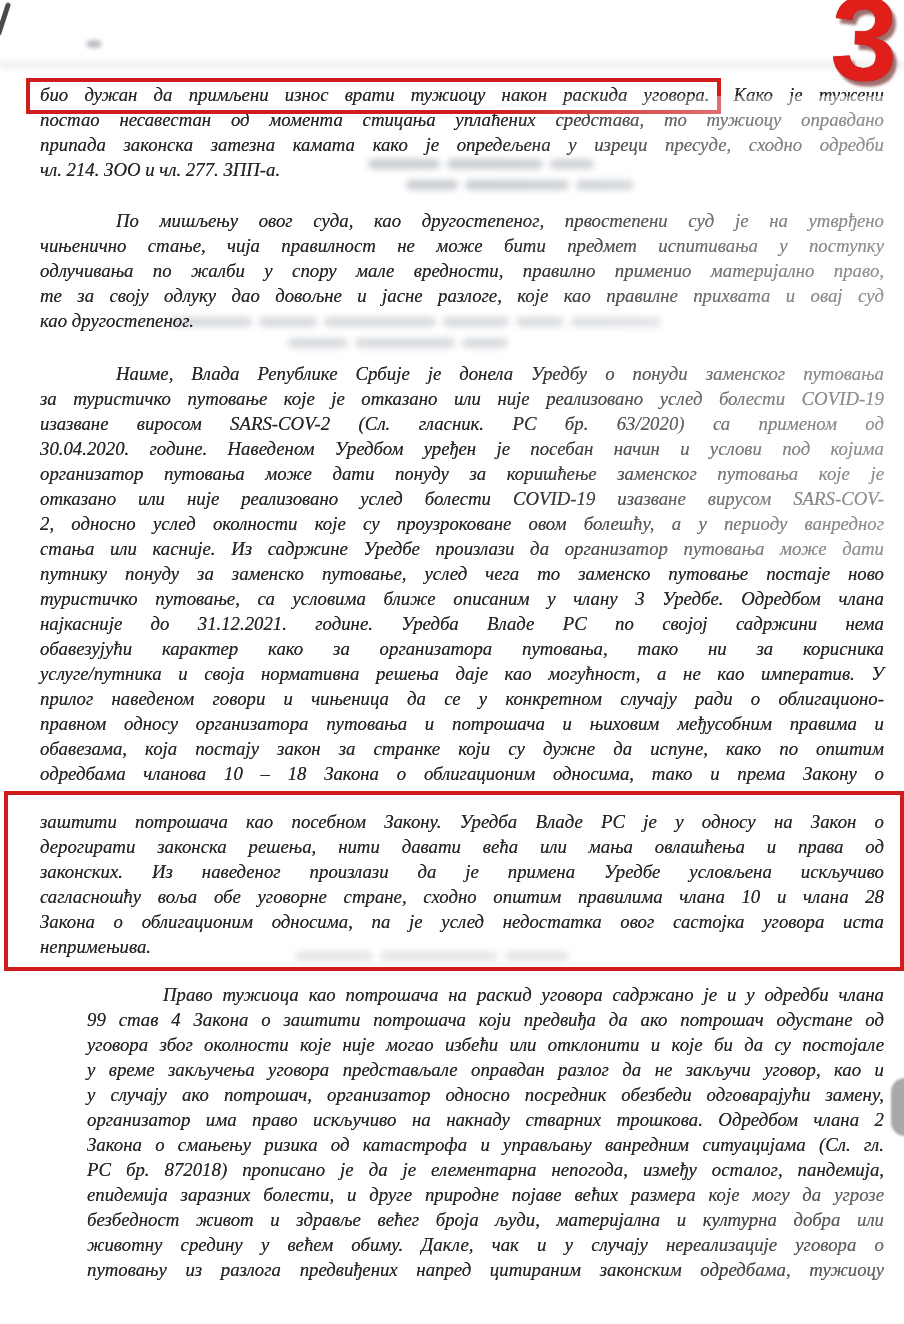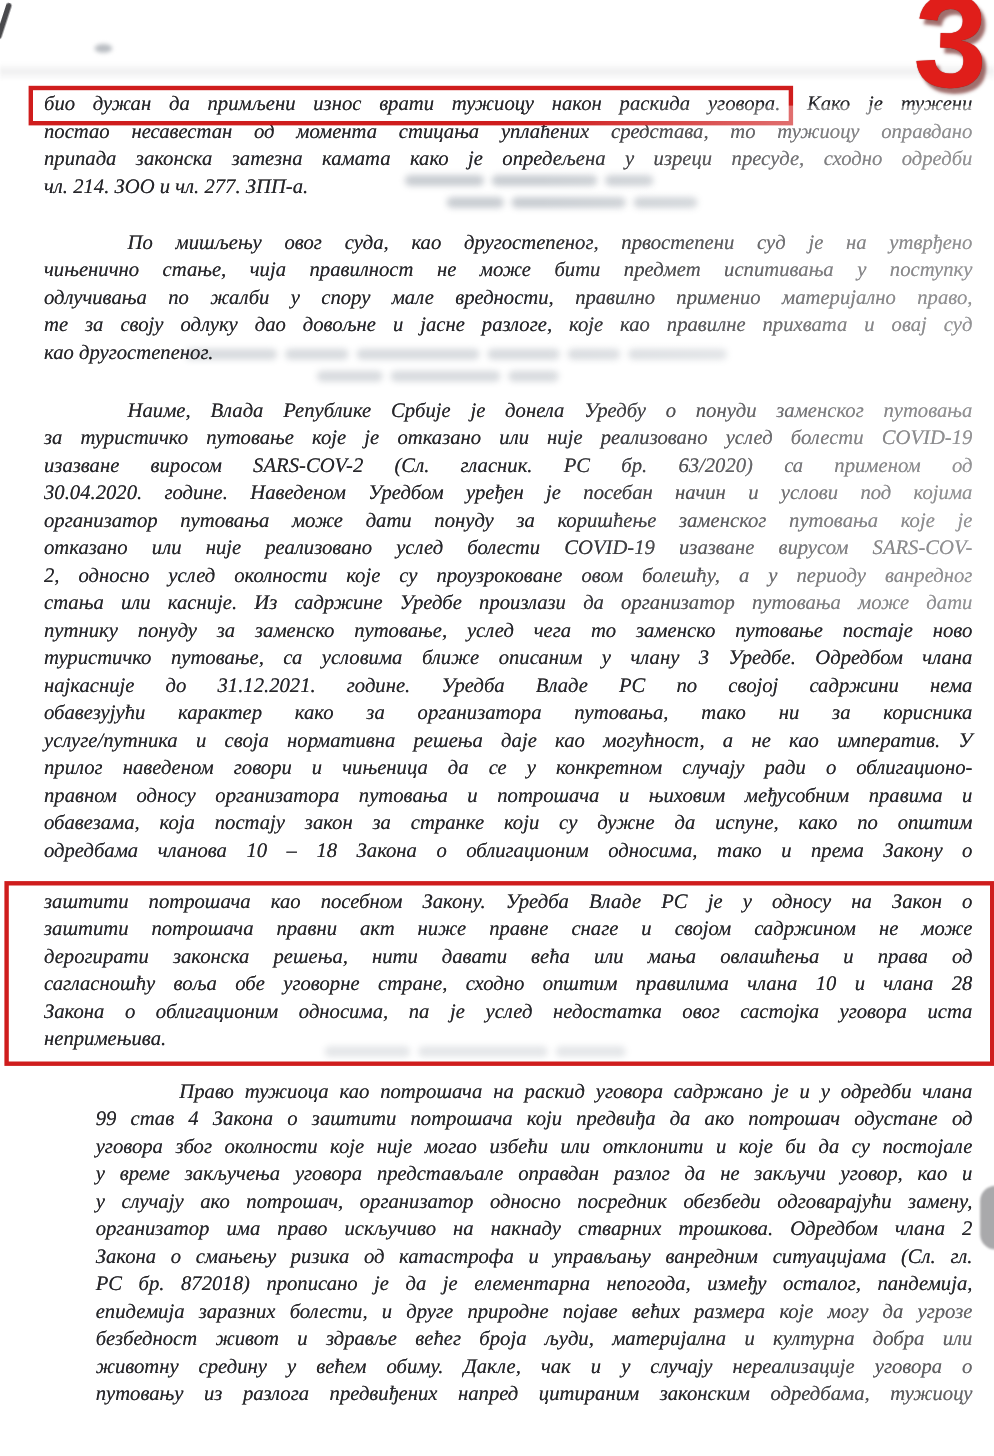--- a/index.html
+++ b/index.html
@@ -41,22 +41,22 @@
   .p4{ margin-top:15px;margin-left:47px; }
 
   
   .inline-redbox{
     outline:4px solid var(--red);
     padding:2px 8px 5px 10px;
     margin-left:-10px;
   }
   .block-redbox{
     outline:4px solid var(--red);
-    margin:19px -16px 0 -32px;
-    padding:2px 16px 8px 32px;
+    margin:9px -16px 0 -32px;
+    padding:14px 16px 8px 32px;
   }
 
   
   .stamp-3{
     position:absolute;
     top:-22px; right:6px;
     font-family:"Liberation Sans","DejaVu Sans",sans-serif;
     font-weight:900;
     font-size:120px;
     line-height:1;
@@ -180,22 +180,22 @@
         <div class="tline">најкасније до 31.12.2021. године. Уредба Владе РС по својој садржини нема</div>
         <div class="tline">обавезујући карактер како за организатора путовања, тако ни за корисника</div>
         <div class="tline">услуге/путника и своја нормативна решења даје као могућност, а не као императив. У</div>
         <div class="tline">прилог наведеном говори и чињеница да се у конкретном случају ради о облигационо-</div>
         <div class="tline">правном односу организатора путовања и потрошача и њиховим међусобним правима и</div>
         <div class="tline">обавезама, која постају закон за странке који су дужне да испуне, како по општим</div>
         <div class="tline">одредбама чланова 10 – 18 Закона о облигационим односима, тако и према Закону о</div>
       </div>
     <div class="block-redbox">
         <div class="tline">заштити потрошача као посебном Закону. Уредба Владе РС је у односу на Закон о</div>
-        <div class="tline">заштити потрошача правни акт ниже правне снаге и својом садржином не може</div>
         <div class="tline">дерогирати законска решења, нити давати већа или мања овлашћења и права од</div>
+        <div class="tline">законских. Из наведеног произлази да је примена Уредбе условљена искључиво</div>
         <div class="tline">сагласношћу воља обе уговорне стране, сходно општим правилима члана 10 и члана 28</div>
         <div class="tline">Закона о облигационим односима, па је услед недостатка овог састојка уговора иста</div>
         <div class="tline tline-last">непримењива.</div>
       </div>
   </div>
 
   <div class="para p4 indent">
       <div class="tline">Право тужиоца као потрошача на раскид уговора садржано је и у одредби члана</div>
       <div class="tline">99 став 4 Закона о заштити потрошача који предвиђа да ако потрошач одустане од</div>
       <div class="tline">уговора због околности које није могао избећи или отклонити и које би да су постојале</div>

